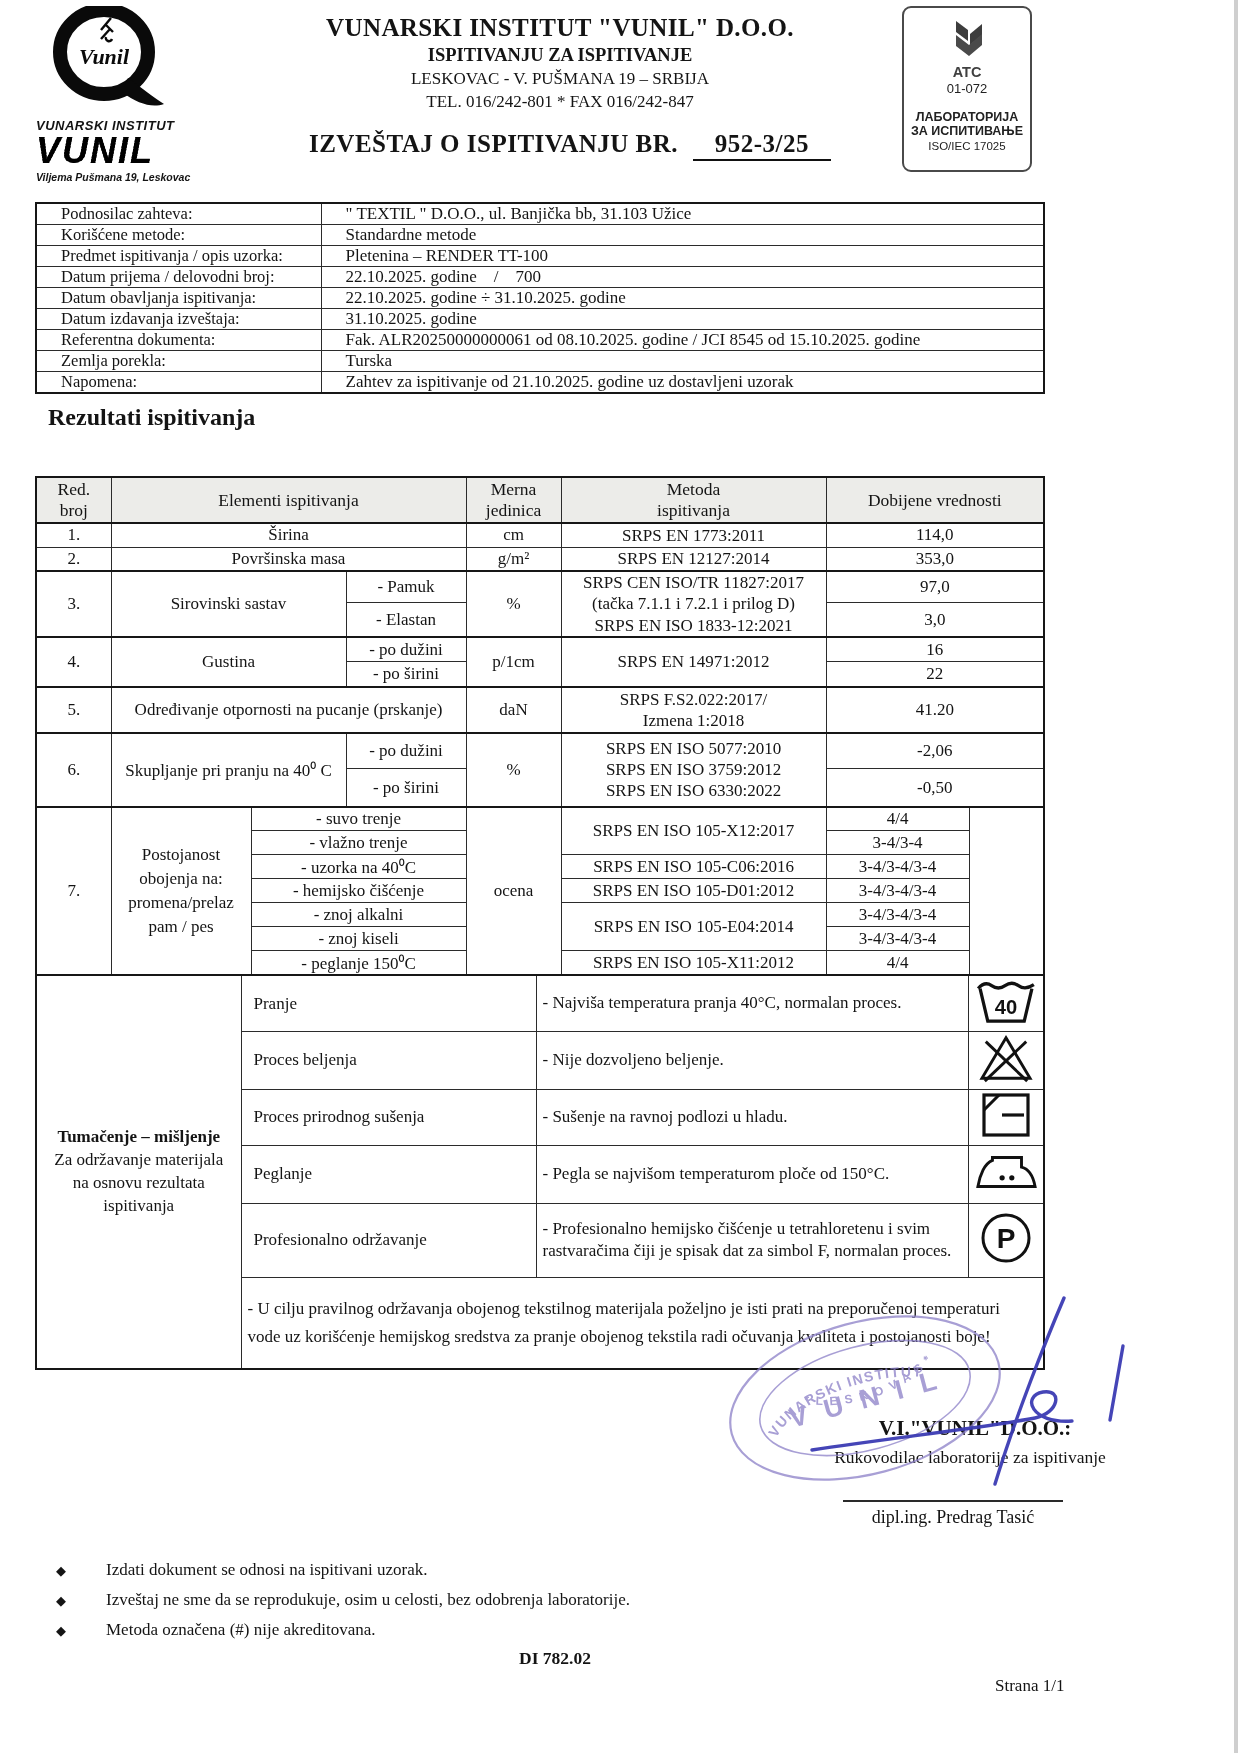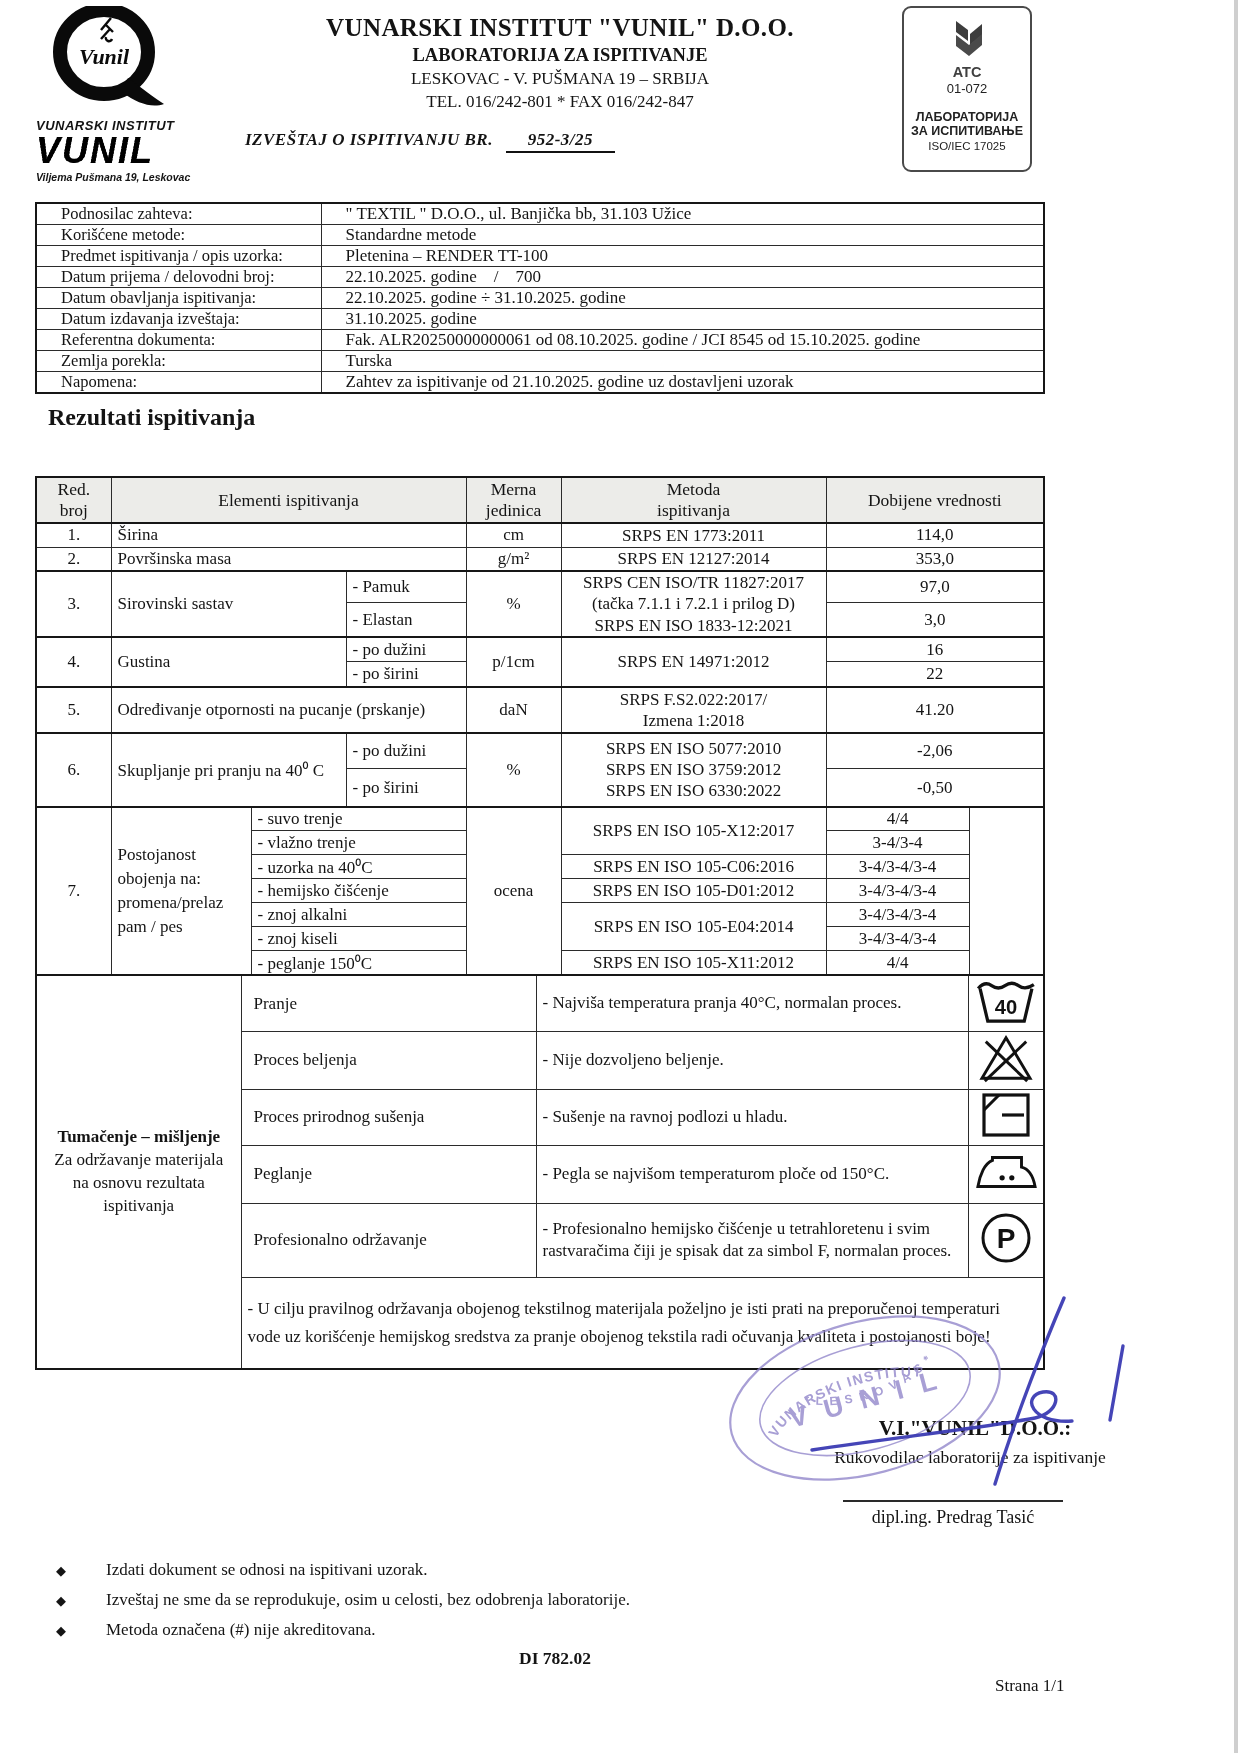--- a/index.html
+++ b/index.html
@@ -10,21 +10,21 @@
   
   .side-block{width:190px;text-align:left;font-family:"Liberation Sans",sans-serif}
   .side-inst{font-size:13px;font-weight:bold;font-style:italic;letter-spacing:.5px}
   .side-brand{font-size:36px;font-weight:bold;font-style:italic;letter-spacing:2px;line-height:1.0;
     background:repeating-linear-gradient(180deg,#000 0 2.2px,#fff 2.2px 3.2px);-webkit-background-clip:text;background-clip:text;color:#000}
   .side-addr{font-size:10.5px;font-weight:bold;font-style:italic;margin-top:2px}
   .center-block{text-align:center}
   .co-name{font-size:25px;font-weight:bold;letter-spacing:.4px}
   .co-lab{font-size:18.5px;font-weight:bold;margin-top:3px}
   .co-addr,.co-tel{font-size:17px;margin-top:3px}
-  .title-block{font-size:17px;font-weight:bold;font-style:italic;letter-spacing:.5px}
+  .title-block{text-align:center;font-size:25px;font-weight:bold;letter-spacing:.5px}
   .rep-num{display:inline-block;border-bottom:2.5px solid #111;padding:0 22px 1px 22px;margin-left:8px}
   .atc-badge{border:2px solid #4a4a4a;border-radius:9px;text-align:center;padding-top:12px;font-family:"Liberation Sans",sans-serif}
   .atc-name{font-size:14.5px;font-weight:bold;margin-top:2px;color:#404040}
   .atc-code{font-size:13px;margin-top:1px;color:#222}
   .atc-l1{font-size:12.5px;font-weight:bold;margin-top:14px;color:#222}
   .atc-l2{font-size:12.5px;font-weight:bold;color:#222}
   .atc-l3{font-size:11.5px;margin-top:2px;color:#222}
 
   
   table{border-collapse:collapse;table-layout:fixed}
@@ -32,21 +32,21 @@
   .grid td,.grid th{border:1px solid #2b2b2b;vertical-align:middle;padding:0 6px;overflow:hidden}
   .info{width:1008px;font-size:16.5px}
   .info td{height:20px;padding:0 24px}
   .info td.val{font-size:17px}
   .pre{white-space:pre-line}
 
   .res{width:1008px}
   .res th{background:#ecece9;font-weight:normal;font-size:17.5px;text-align:center;white-space:pre-line;height:46px;line-height:1.18;border-bottom:2px solid #161616}
   .res td{font-size:17px;height:24px}
   .c{text-align:center}
-  .l{text-align:left;padding-left:9px}
+  .l{text-align:center;padding-left:9px}
   .meth{font-size:16px;text-align:center;line-height:1.25}
   .sec td{border-top:2px solid #161616}
   .blank{border-top:1px solid #2b2b2b}
 
   .care{width:1008px;margin-top:-2px}
   .care td{font-size:17px}
   .tum{text-align:center;vertical-align:middle;line-height:1.35;font-size:17px}
   .tum .b{font-weight:bold}
   .care .nm{padding-left:12px}
   .care .ds{line-height:1.3}
@@ -82,21 +82,21 @@
 </div>
 
 <div class="abs side-block" style="left:36px;top:118px">
   <div class="side-inst">VUNARSKI INSTITUT</div>
   <div class="side-brand">VUNIL</div>
   <div class="side-addr">Viljema Pušmana 19, Leskovac</div>
 </div>
 
 <div class="abs center-block" style="left:255px;top:14px;width:610px">
   <div class="co-name">VUNARSKI INSTITUT "VUNIL" D.O.O.</div>
-  <div class="co-lab">LABORATORIJA ZA ISPITIVANJE</div>
+  <div class="co-lab">ISPITIVANJU ZA ISPITIVANJE</div>
   <div class="co-addr">LESKOVAC - V. PUŠMANA 19 – SRBIJA</div>
   <div class="co-tel">TEL. 016/242-801 * FAX 016/242-847</div>
 </div>
 
 <div class="abs title-block" style="left:245px;top:130px;width:650px">
   <span>IZVEŠTAJ O ISPITIVANJU BR.</span>
   <span class="rep-num">952-3/25</span>
 </div>
 
 <div class="abs atc-badge" style="left:902px;top:6px;width:130px;height:166px">

